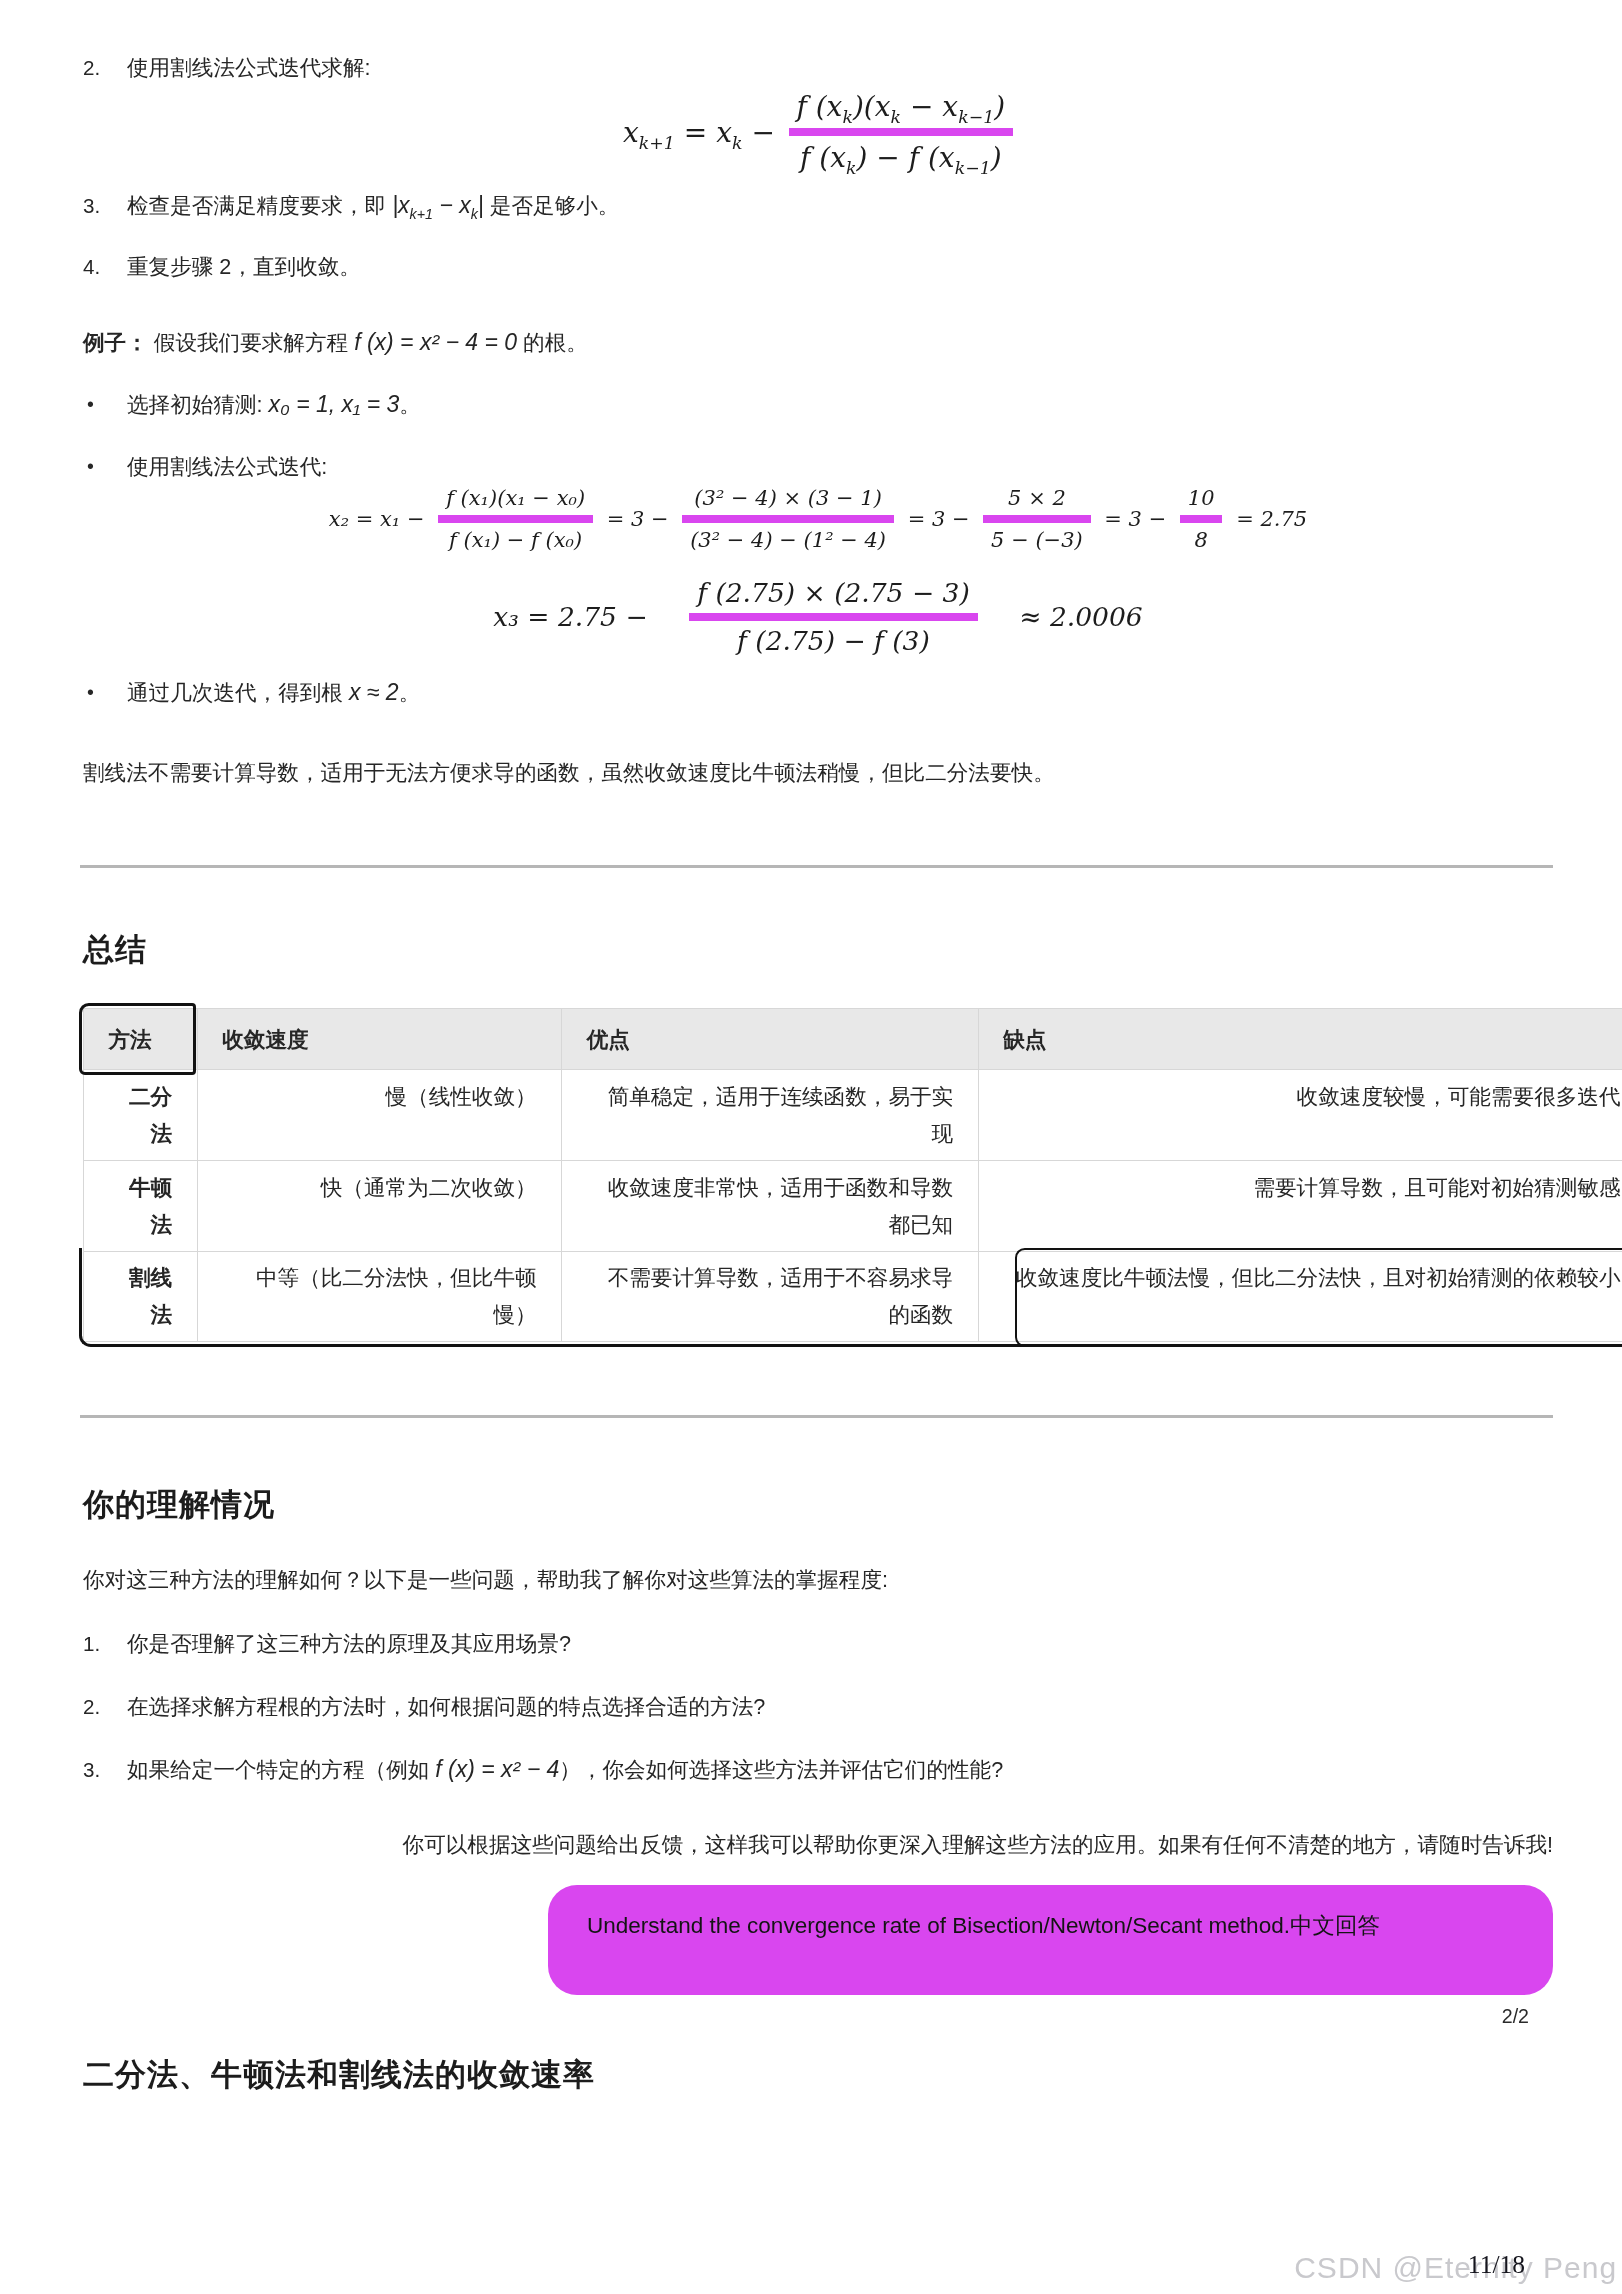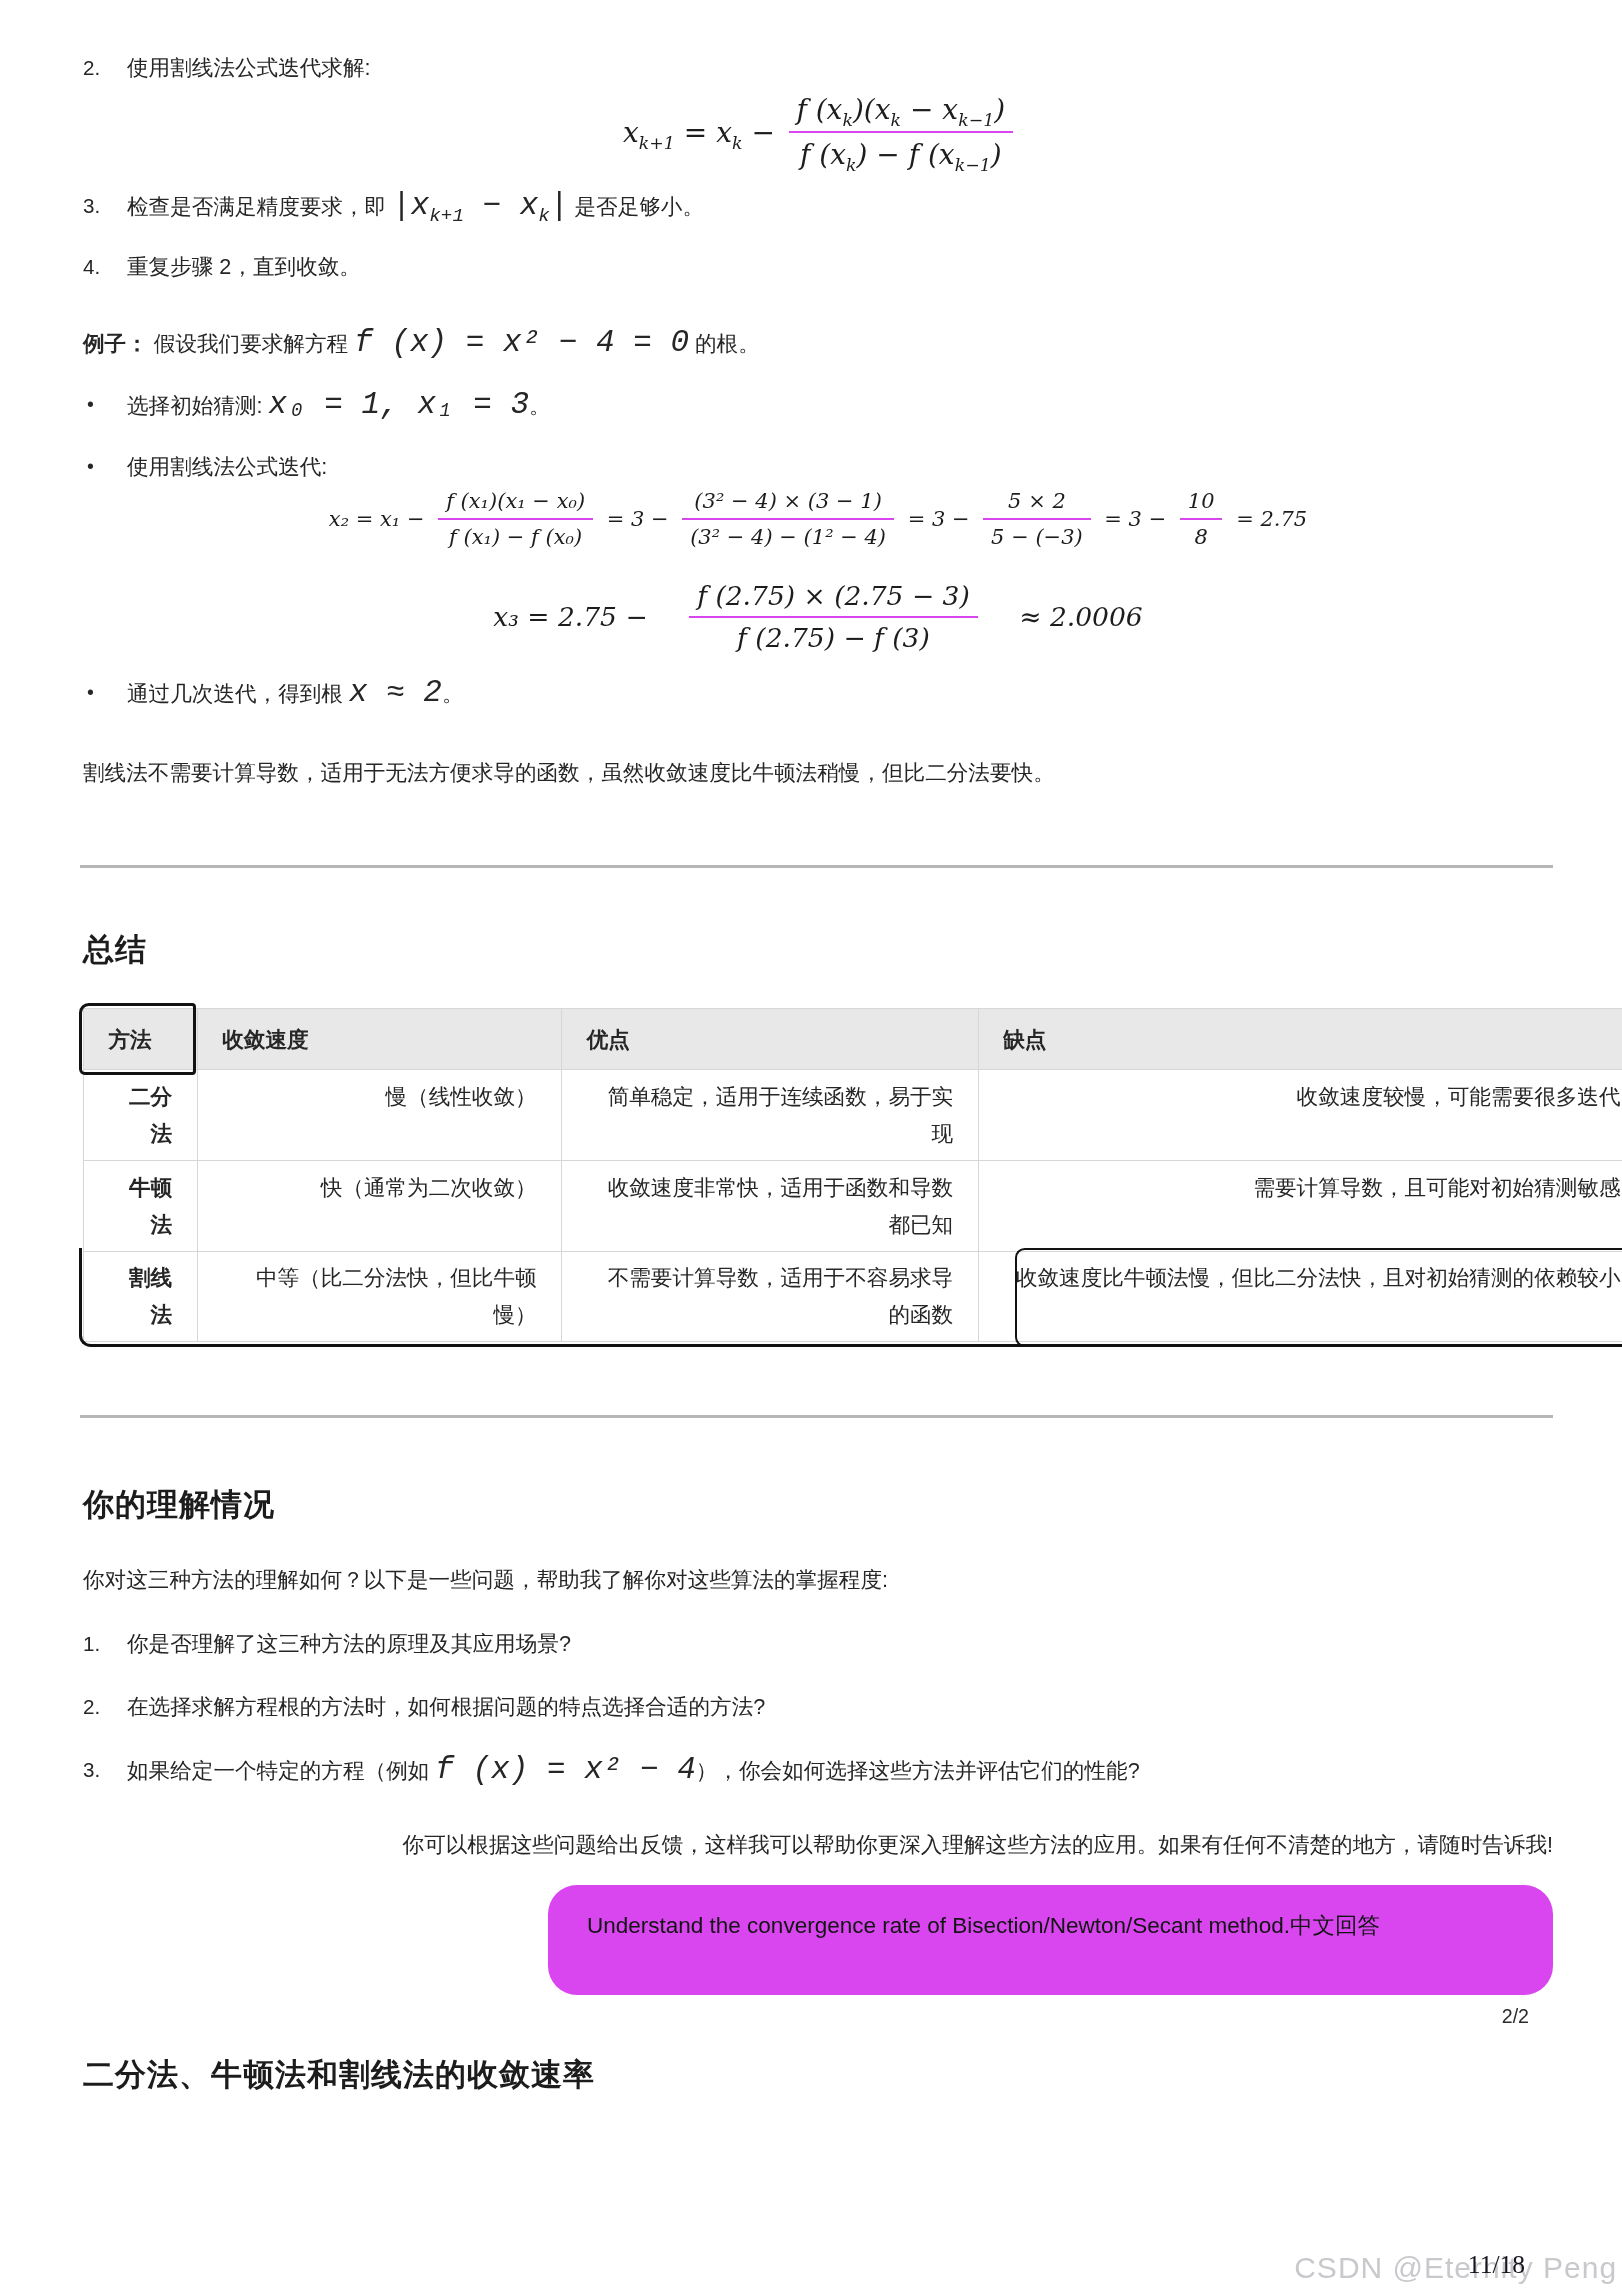--- a/index.html
+++ b/index.html
@@ -12,28 +12,28 @@
   
   .lrow { position:absolute; left:83px; right:69px; display:flex; font-size:21.6px; line-height:33px; }
   .lrow .marker { flex:none; width:44px; font-size:20.6px; color:#262626; }
   .lrow .marker.dot { font-size:19.6px; padding-left:3.9px; }
   .ltext { flex:1; }
   
   .para { position:absolute; left:83px; right:69px; font-size:21.6px; line-height:35px; }
   .h2 { position:absolute; left:83px; font-size:31px; font-weight:bold; color:#1c1c1c; letter-spacing:1px; }
   .bold { font-weight:bold; }
   
-  .math { font-family:Liberation Mono, monospace; font-style:italic; font-size:31px; }
+  .math { font-family:Liberation Sans, sans-serif; font-style:italic; font-size:23px; }
   sub { font-size:62%; line-height:0; }
   .formula { position:absolute; left:83px; right:69px; display:flex; justify-content:center; align-items:center;
              font-family:"DejaVu Serif","Liberation Serif",serif; font-style:italic; color:#1d1d1d; }
   .formula .seg { margin:0 6.9px; white-space:nowrap; }
   .frac { display:inline-flex; flex-direction:column; text-align:center; margin:0 6.9px; }
   .frac .fnum { padding:0 7.8px 4.9px; white-space:nowrap; }
-  .frac .fden { border-top:2px solid #d946ef; padding:4.9px 7.8px 0; white-space:nowrap; }
+  .frac .fden { border-top:8px solid #d946ef; padding:4.9px 7.8px 0; white-space:nowrap; }
   .f-size-lg { font-size:28px; }
   .f-size-md { font-size:21px; }
   .f-size-md2 { font-size:26.5px; }
   
   .divider { position:absolute; left:80px; right:69px; height:2.9px; background:#b6b6b6; }
   
   .tbl-wrap { position:absolute; left:83px; top:1008px; width:1563px; }
   table { border-collapse:collapse; width:100%; font-size:21.6px; color:#262626; }
   th, td { border:1px solid #d7d7d7; text-align:left; vertical-align:top; }
   th { background:#e8e8e8; font-weight:bold; padding:15.7px 24.5px; line-height:29px; }

